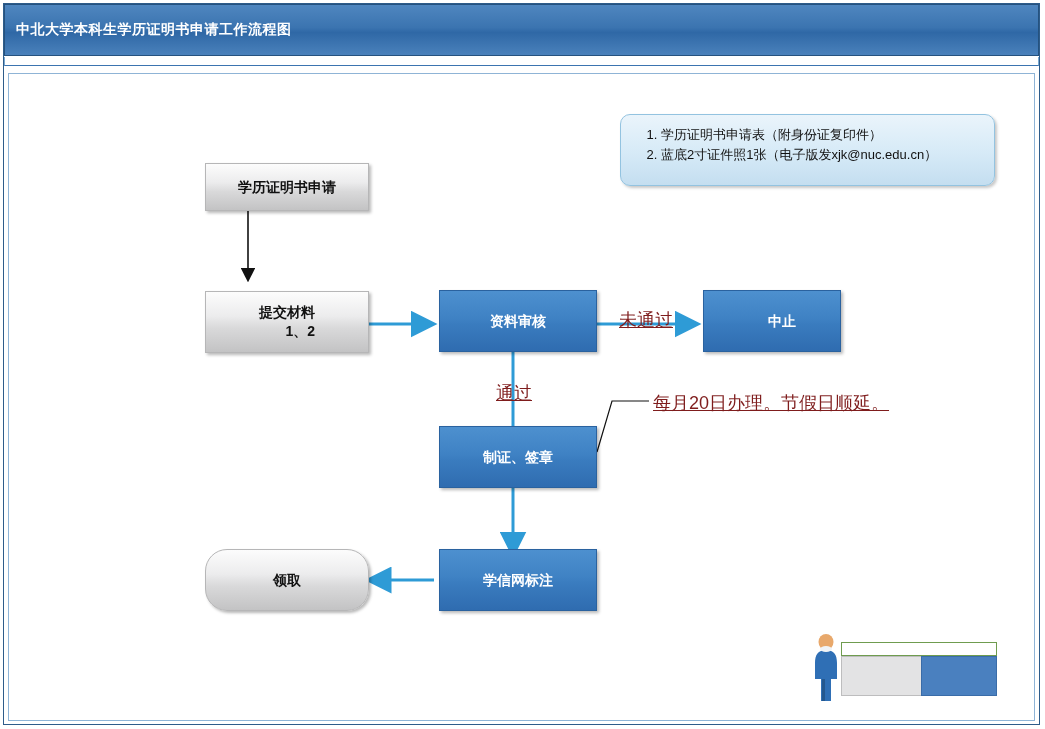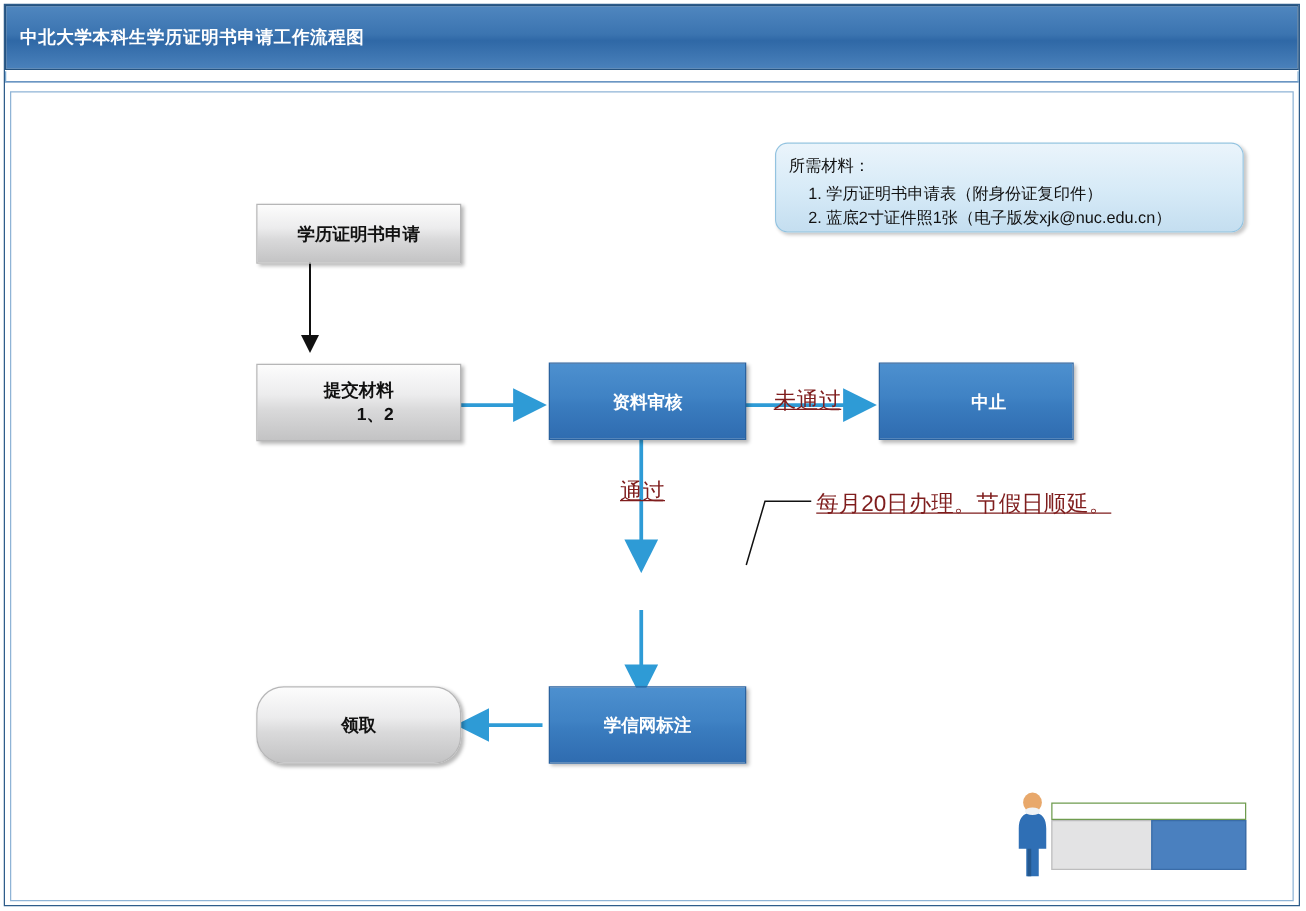--- a/index.html
+++ b/index.html
@@ -221,39 +221,41 @@
 
     <div class="node gray" style="left:196px; top:217px; width:164px; height:62px;">
       <span>提交材料
 1、2</span>
     </div>
 
     <div class="node blue" style="left:430px; top:216px; width:158px; height:62px;">
       <span>资料审核</span>
     </div>
 
-    <div class="node blue" style="left:694px; top:216px; width:156px; height:62px;padding-left:20px;">
+    <div class="node blue" style="left:694px; top:216px; width:138px; height:62px;padding-left:20px;">
       <span>中止</span>
     </div>
 
+    <div class="node blue" style="left:430px; top:352px; width:158px; height:62px;">
+      <span>制证、签章</span>
+    </div>
 
     <div class="node blue" style="left:430px; top:475px; width:158px; height:62px;justify-content:center;">
       <span>学信网标注</span>
     </div>
 
     <div class="node gray" style="left:196px; top:475px; width:164px; height:62px;border-radius:22px;">
       <span>领取</span>
     </div>
 
     <div class="flabel" style="left:610px; top:234px;">未通过</div>
     <div class="flabel" style="left:487px; top:307px;">通过</div>
     <div class="flabel" style="left:644px; top:317px;">每月20日办理。节假日顺延。</div>
 
     <div class="callout" style="left:611px; top:40px; width:375px; height:72px;">
-      <div>所需材料：</div>
       <ol>
         <li>学历证明书申请表（附身份证复印件）</li>
         <li>蓝底2寸证件照1张（电子版发xjk@nuc.edu.cn）</li>
       </ol>
     </div>
 
     <svg class="person" viewBox="0 0 34 72">
       <ellipse cx="15" cy="9" rx="7.5" ry="8" fill="#e8a86b"></ellipse>
       <path d="M15 17 C7 17 4 22 4 30 L4 46 L10 46 L10 68 L20 68 L20 46 L26 46 L26 30 C26 22 23 17 15 17 Z" fill="#2f6fb5"></path>
       <rect x="11" y="46" width="3" height="22" fill="#24588f"></rect>

